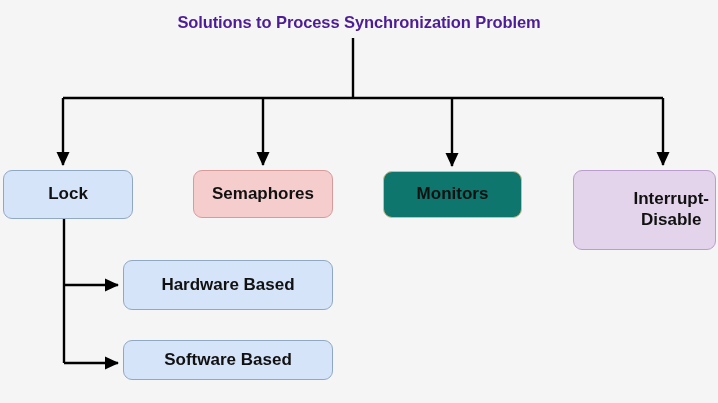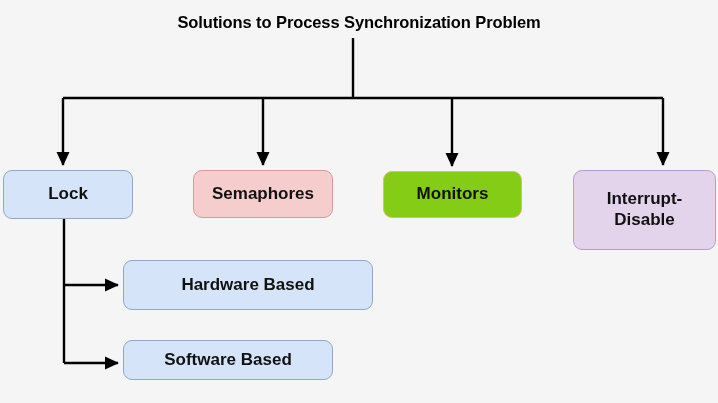--- a/index.html
+++ b/index.html
@@ -37,21 +37,21 @@
     text-align: center;
     font-weight: bold;
     color: #111111;
     line-height: 1.22;
     border-width: 1.3px;
     border-style: solid;
   }
   .title {
     position: absolute;
     font-weight: bold;
-    color: #000000;
+    color: #4c1d95;
     white-space: nowrap;
   }
   #node-title {
     left: 0;
     top: 13px;
     width: 718px;
     text-align: center;
     font-size: 16.5px;
     letter-spacing: -0.1px;
   }
@@ -80,21 +80,21 @@
   #node-interrupt-disable {
     left: 573px;
     top: 170px;
     width: 143px;
     height: 80px;
     font-size: 17px;
   }
   #node-hardware-based {
     left: 123px;
     top: 260px;
-    width: 250px;
+    width: 210px;
     height: 50px;
     font-size: 17px;
   }
   #node-software-based {
     left: 123px;
     top: 340px;
     width: 210px;
     height: 40px;
     font-size: 17px;
   }
@@ -141,25 +141,25 @@
   <div class="title" id="node-title">Solutions to Process Synchronization Problem</div>
 
   <div class="node" id="node-lock" style="background:#d6e4f9;border-color:#8fa9c4;">
     <span class="node-label">Lock</span>
   </div>
 
   <div class="node" id="node-semaphores" style="background:#f6cdcd;border-color:#d79b9b;">
     <span class="node-label">Semaphores</span>
   </div>
 
-  <div class="node" id="node-monitors" style="background:#84cc16;border-color:#d6bd7a;">
+  <div class="node" id="node-monitors" style="background:#0f766e;border-color:#d6bd7a;">
     <span class="node-label">Monitors</span>
   </div>
 
-  <div class="node" id="node-interrupt-disable" style="background:#e3d4ec;border-color:#b99ecb;">
+  <div class="node" id="node-interrupt-disable" style="background:#e3d4ec;border-color:#b99ecb;justify-content:flex-end;">
     <span class="node-label">Interrupt-
 Disable</span>
   </div>
 
   <div class="node" id="node-hardware-based" style="background:#d6e4f9;border-color:#8fa9c4;">
     <span class="node-label">Hardware Based</span>
   </div>
 
   <div class="node" id="node-software-based" style="background:#d6e4f9;border-color:#8fa9c4;">
     <span class="node-label">Software Based</span>

